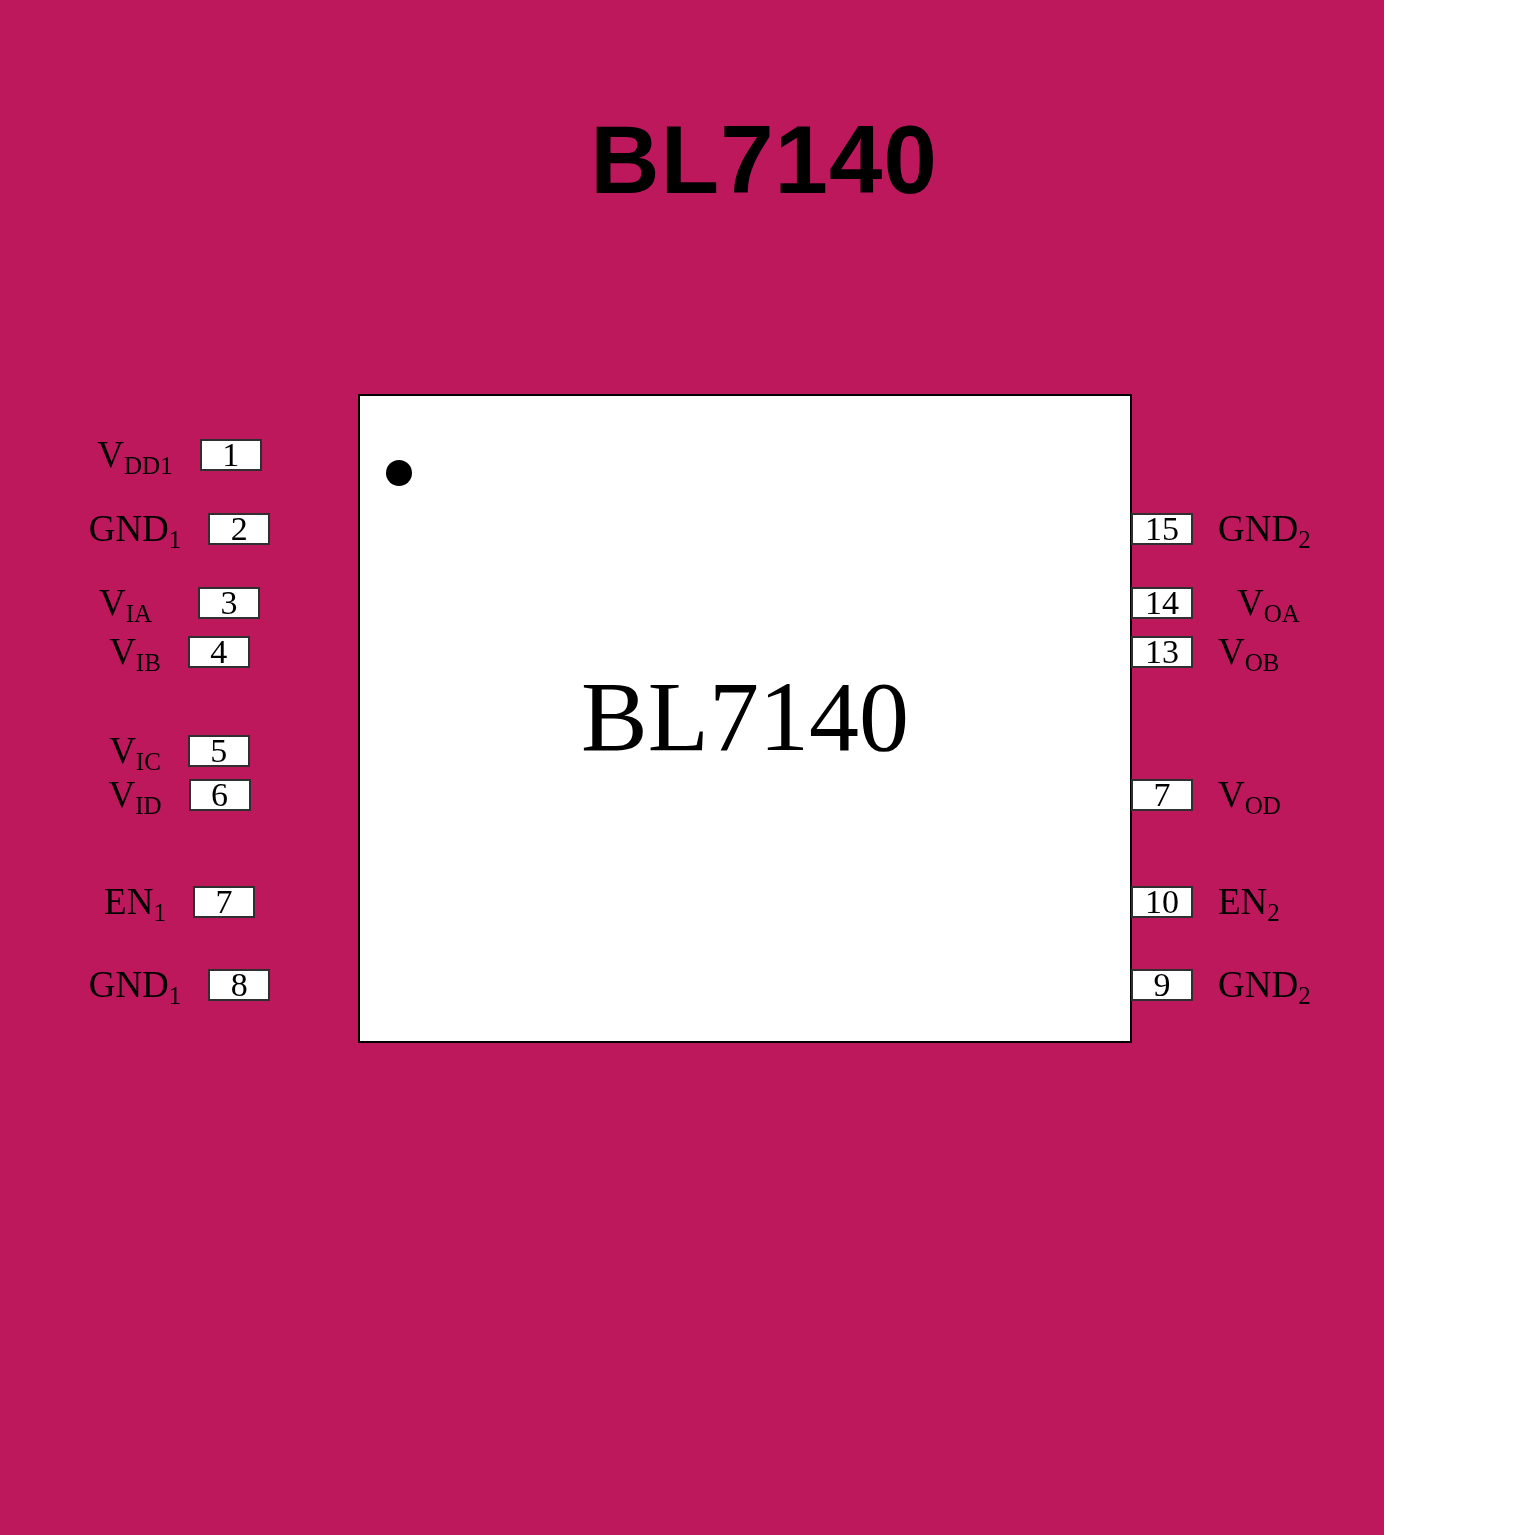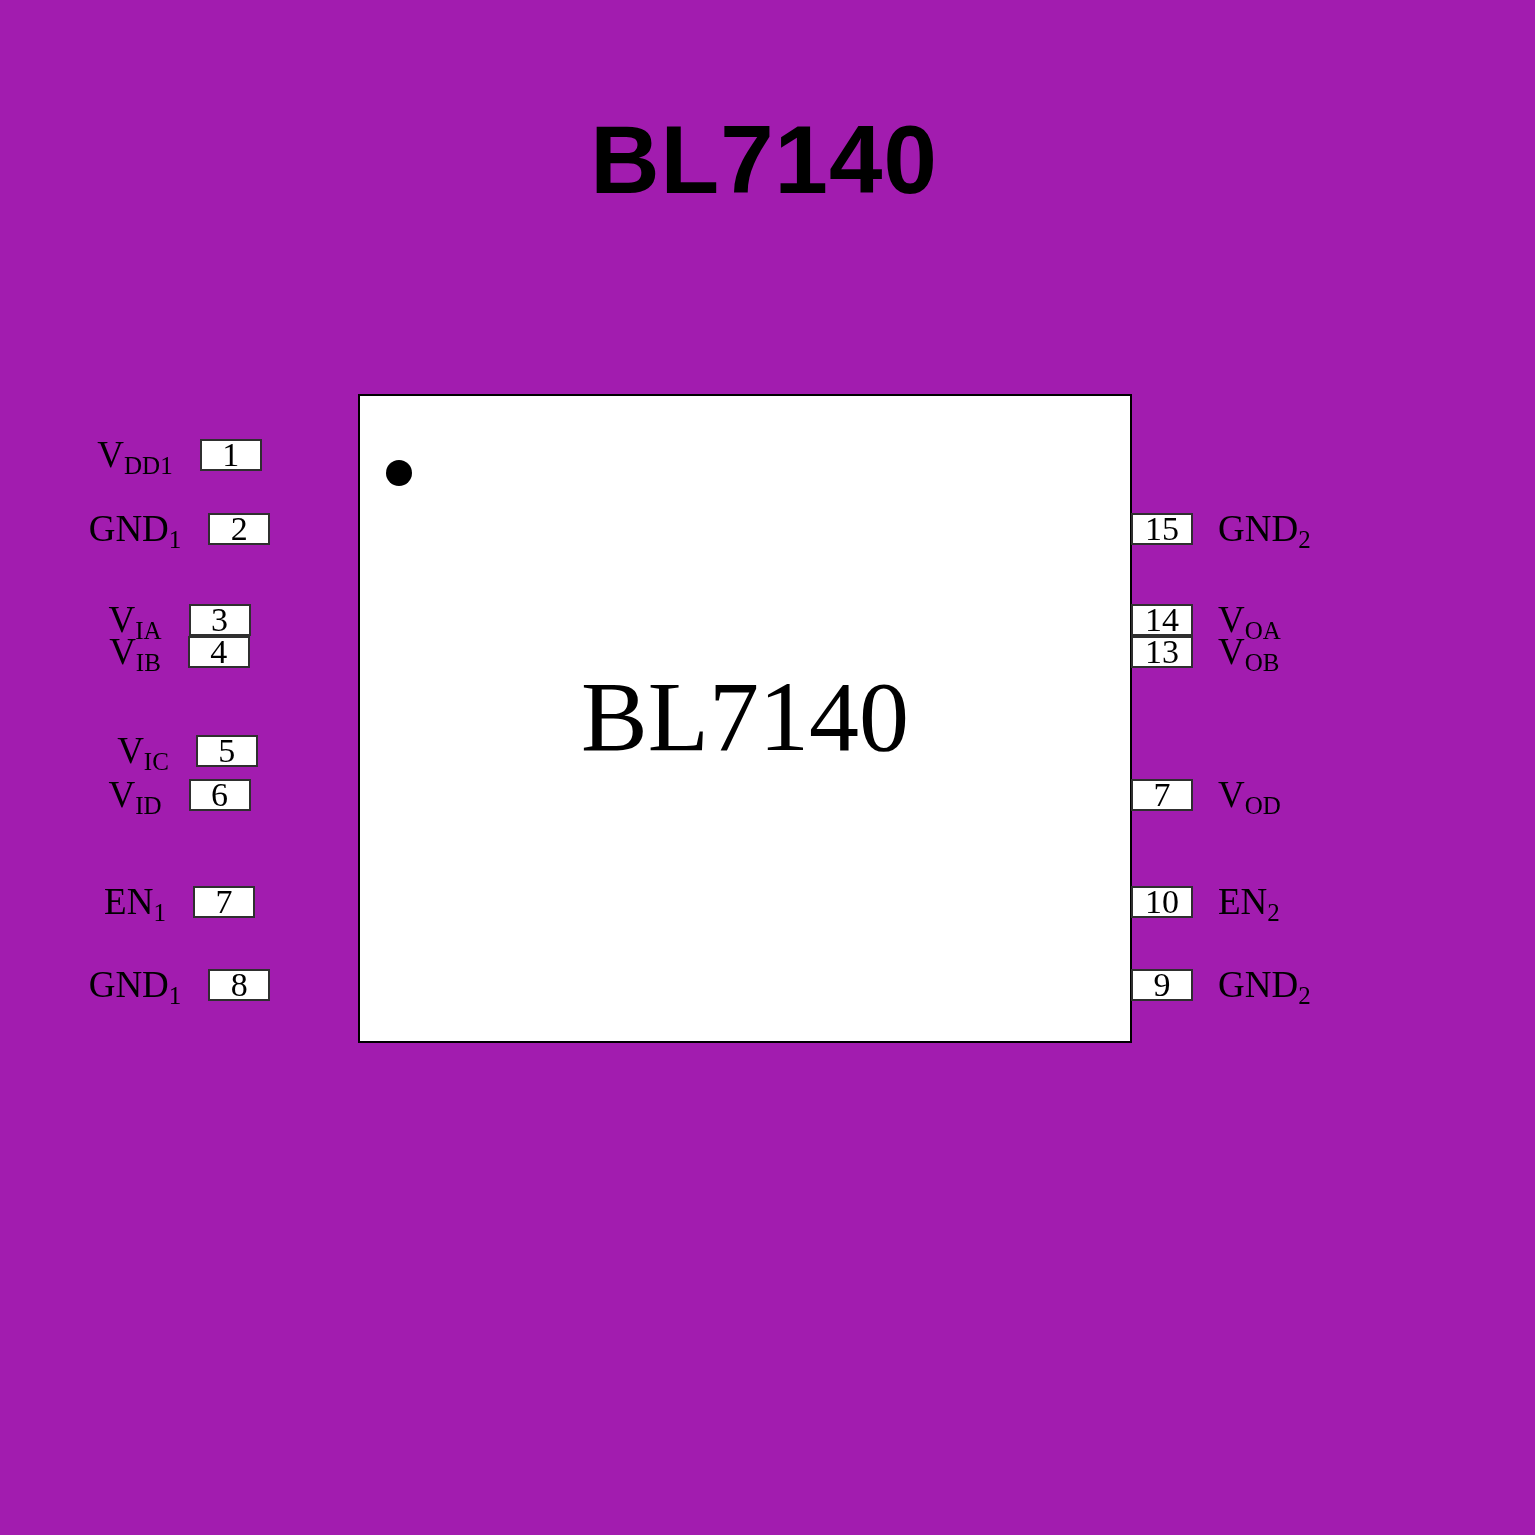--- a/index.html
+++ b/index.html
@@ -2,23 +2,23 @@
 <html><head>
 <meta charset="utf-8">
 <style>
   html, body {
     margin: 0;
     padding: 0;
     background: #ffffff;
   }
   #canvas {
     position: relative;
-    width: 1535px;
+    width: 1384px;
     height: 1535px;
-    background: #a21caf;
+    background: #be185d;
     overflow: hidden;
     font-family: "Liberation Serif", serif;
     color: #000000;
   }
   .page-title {
     position: absolute;
     top: 112px;
     left: 0;
     width: 1528px;
     text-align: center;
@@ -101,22 +101,22 @@
     justify-content: center;
     flex: 0 0 auto;
   }
   .pin-number {
     font-family: "Liberation Serif", serif;
     font-size: 34px;
     line-height: 1;
     color: #000000;
   }
   
-  .r1 { top: 435px; } .r2 { top: 509px; } .r3 { top: 600px; } .r4 { top: 632px; }
-  .r5 { top: 731px; padding-left: 8px; } .r6 { top: 775px; } .r7 { top: 882px; } .r8 { top: 965px; }
+  .r1 { top: 435px; } .r2 { top: 509px; } .r3 { top: 583px; gap: 19px; } .r4 { top: 632px; }
+  .r5 { top: 731px; } .r6 { top: 775px; } .r7 { top: 882px; } .r8 { top: 965px; }
 </style>
 </head>
 <body>
 
 <div id="canvas">
 
   <div class="page-title">BL7140</div>
 
   <div class="chip-body"></div>
   <div class="chip-label">BL7140</div>

